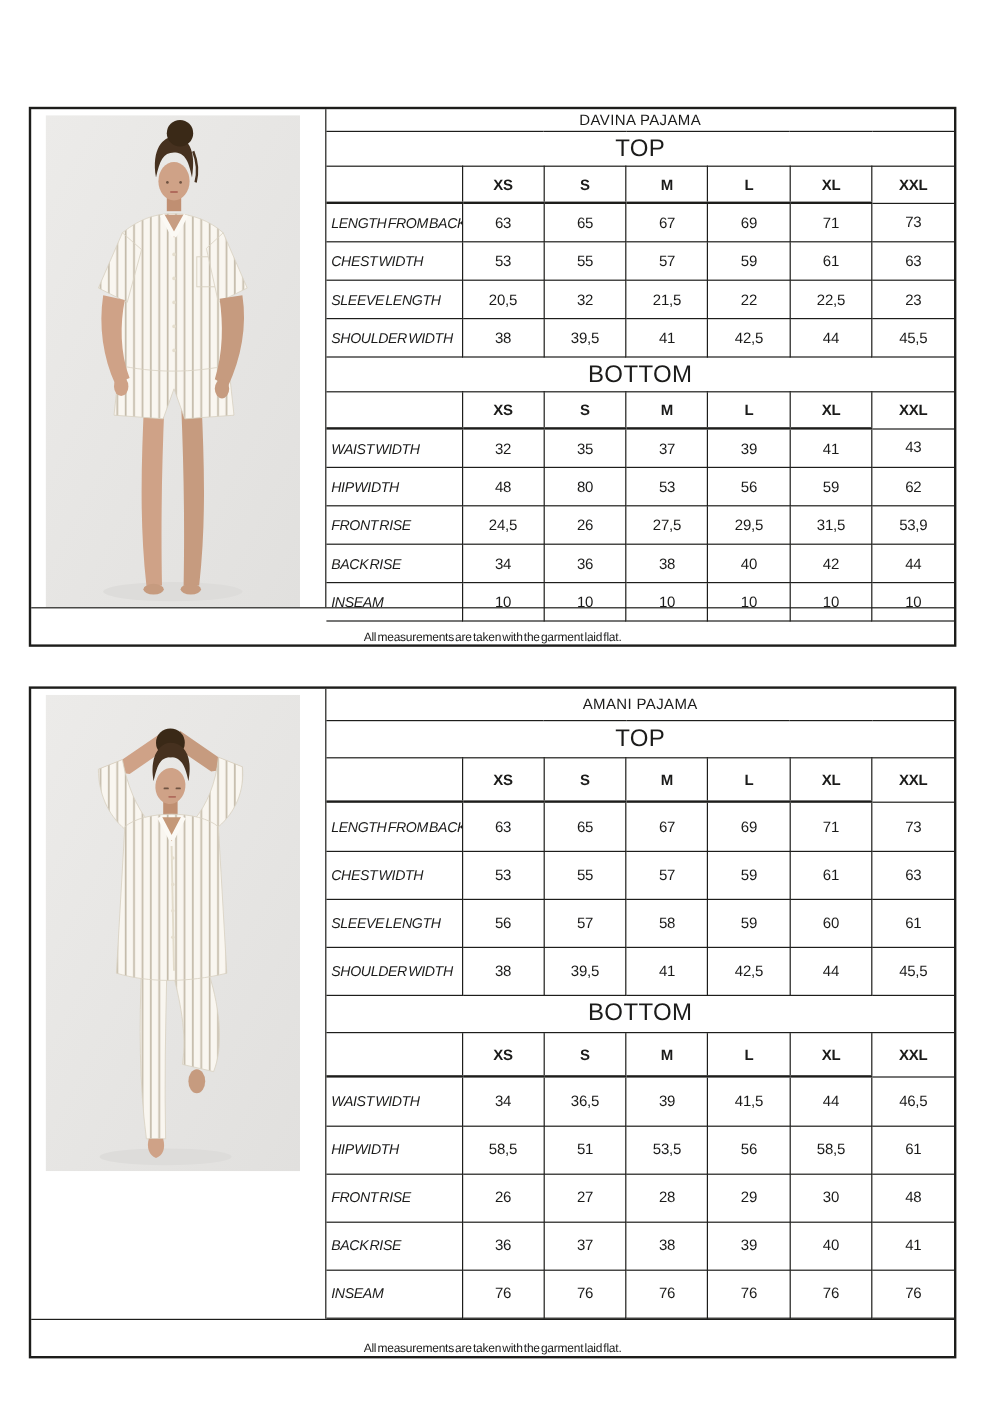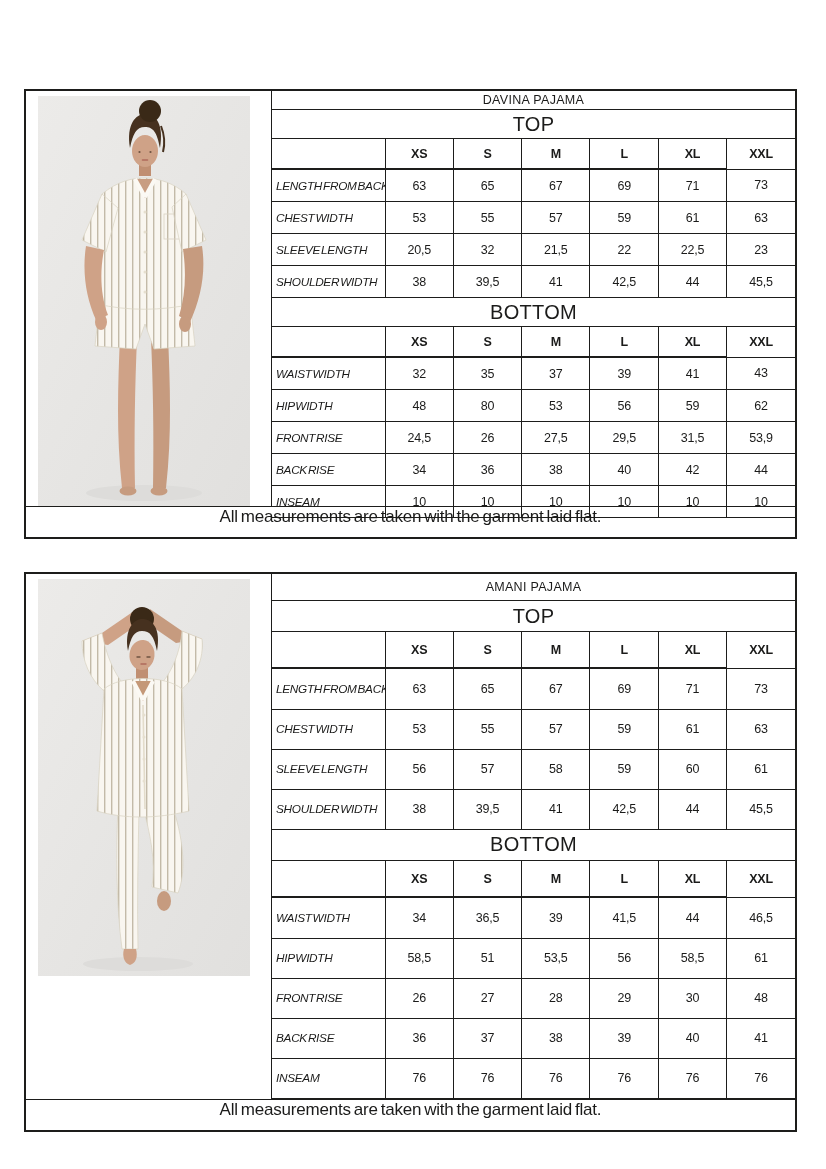--- a/index.html
+++ b/index.html
@@ -26,22 +26,22 @@
   .t-sizes th{height:29px;border:1.2px solid #1d1d1b;border-bottom:2.8px solid #1d1d1b;
               font-size:12.5px;font-weight:bold;text-align:center;letter-spacing:-.2px;}
   .t-sizes th.corner{border-left:none;}
   .t-sizes th:last-child{border-bottom-width:1.2px;border-right:none;}
   .t-data td{height:31px;border:1.2px solid #1d1d1b;font-size:12.5px;text-align:center;letter-spacing:-.2px;}
   .t-data td.lbl{text-align:left;padding-left:4px;font-size:11.8px;letter-spacing:-.3px;word-spacing:-2px;}
   .t-data td:first-child{border-left:none;font-style:italic;}
   .t-data td:last-child{border-right:none;}
   .card-note{
     height:31px;box-sizing:border-box;border-top:1.2px solid #1d1d1b;
-    display:flex;align-items:flex-start;justify-content:center;
-    font-size:17px;letter-spacing:-.2px;word-spacing:-1.6px;
+    display:flex;align-items:flex-end;justify-content:center;
+    font-size:10px;letter-spacing:-.2px;word-spacing:-1.6px;
   }
   .card-b .t-title td{height:20px;}
   .card-b .t-section td{height:20px;}
   .card-b .t-sizes th{height:27px;}
   .card-b .t-data td{height:30px;}
 </style>
 </head>
 <body>
 
 <div class="page">

